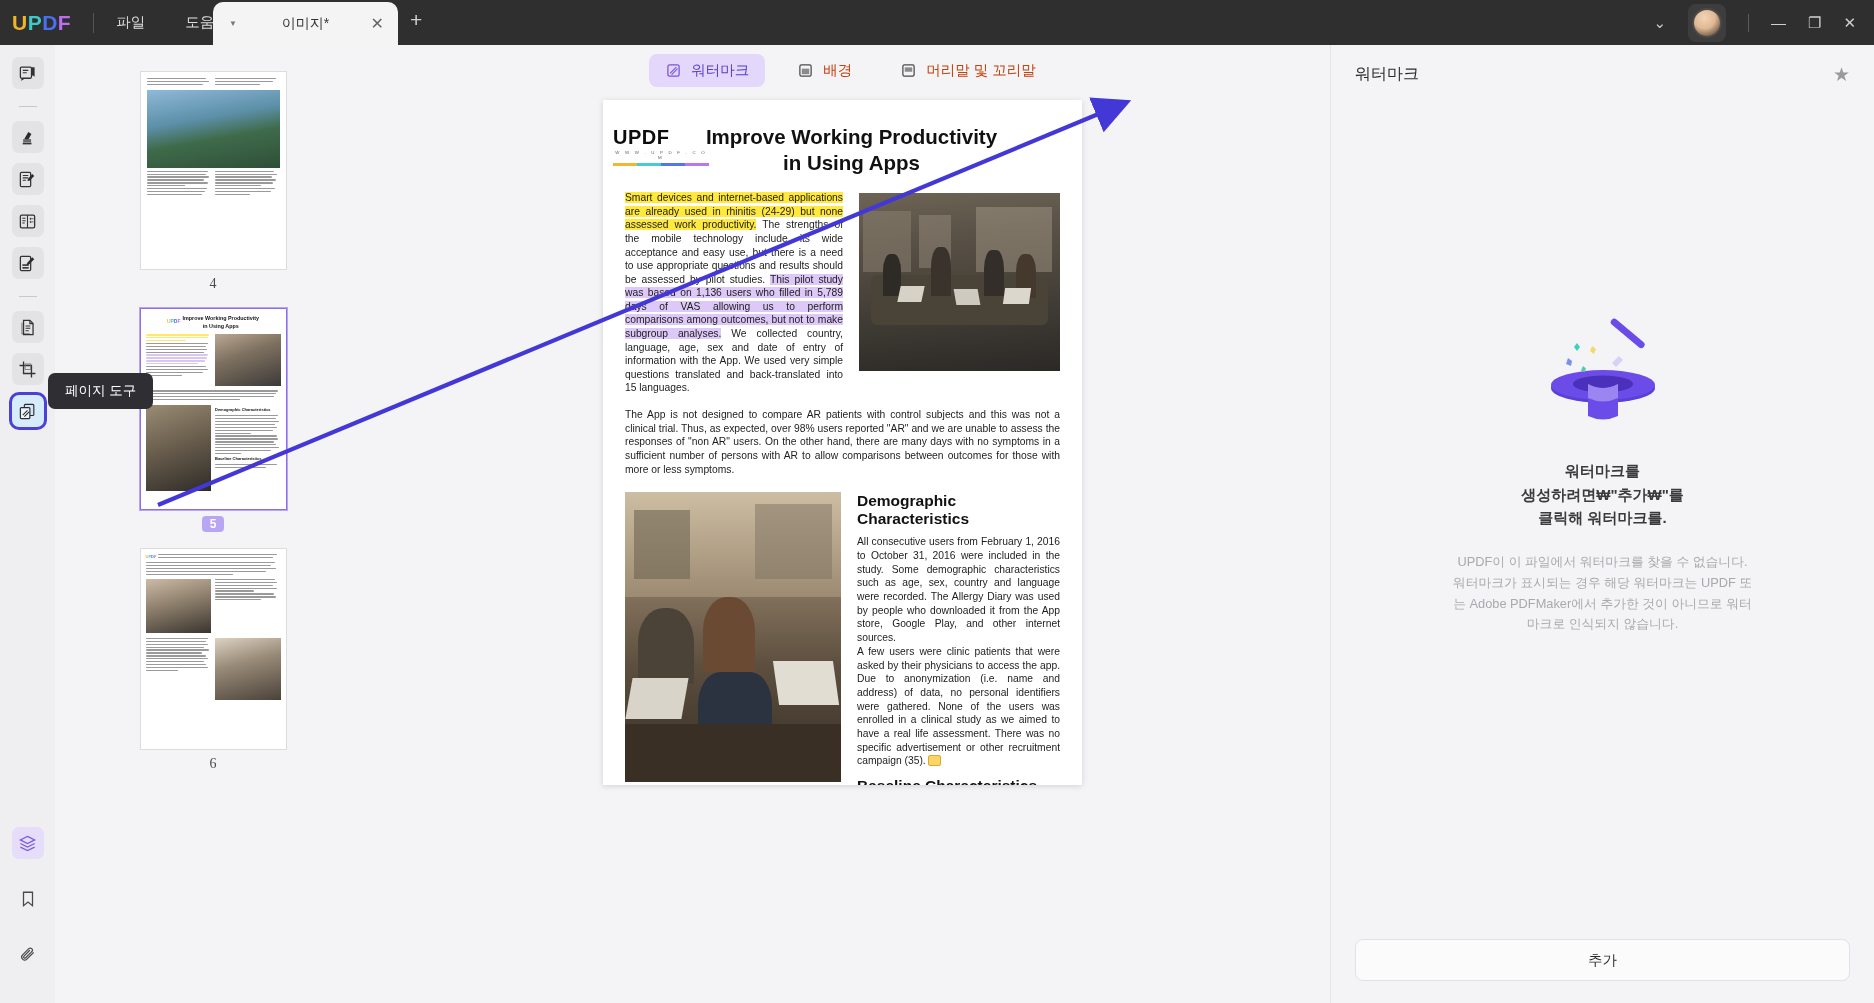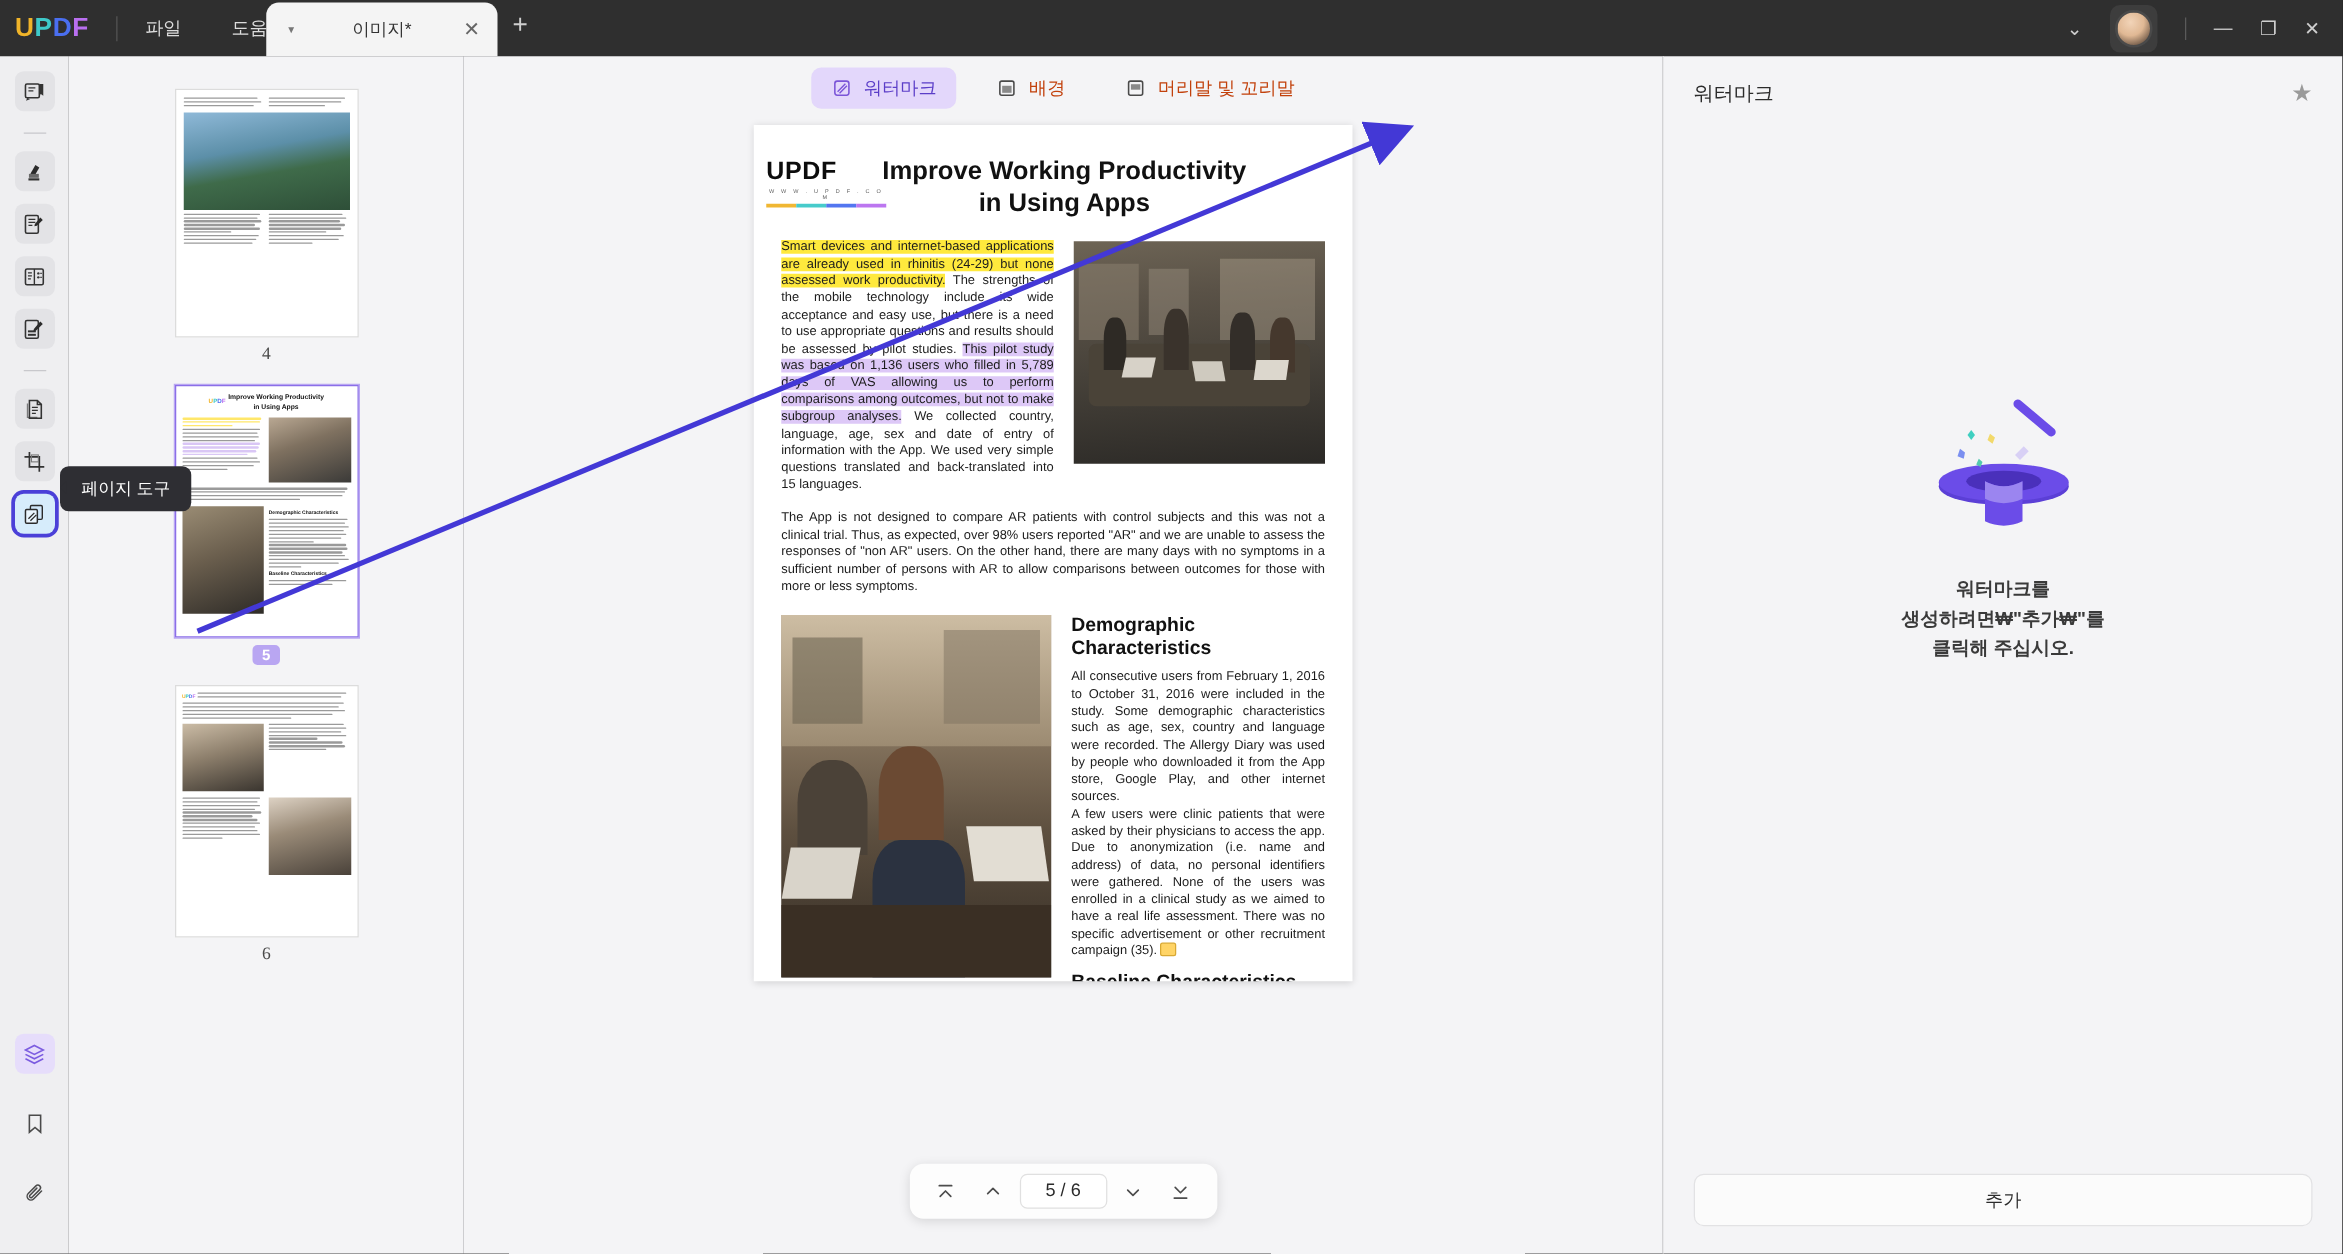--- a/index.html
+++ b/index.html
@@ -547,45 +547,20 @@
           <p class="para">All consecutive users from February 1, 2016 to October 31, 2016 were included in the study. Some demographic characteristics such as age, sex, country and language were recorded. The Allergy Diary was used by people who downloaded it from the App store, Google Play, and other internet sources.</p>
           <p class="para">
             <span>A few users were clinic patients that were asked by their physicians to access the app. Due to anonymization (i.e. name and address) of data, no personal identifiers were gathered. None of the users was enrolled in a clinical study as we aimed to have a real life assessment. There was no specific advertisement or other recruitment campaign (35).</span><span class="note-ico"></span>
           </p>
           <h2 class="sec-h" style="margin-top:9px;">Baseline Characteristics</h2>
 
         </div>
       </div>
     </div>
 
-    <div class="pagenav">
-      <div class="pn-btn">
-        <svg width="17" height="17" viewBox="0 0 24 24">
-          <path d="M5 5h14" stroke="#4d4d4d" stroke-width="1.9" stroke-linecap="round"></path>
-          <path d="M6 17l6-6 6 6" fill="none" stroke="#4d4d4d" stroke-width="1.9" stroke-linecap="round" stroke-linejoin="round"></path>
-        </svg>
-      </div>
-      <div class="pn-btn">
-        <svg width="17" height="17" viewBox="0 0 24 24">
-          <path d="M6 14l6-6 6 6" fill="none" stroke="#4d4d4d" stroke-width="1.9" stroke-linecap="round" stroke-linejoin="round"></path>
-        </svg>
-      </div>
-      <div class="pn-box">5 / 6</div>
-      <div class="pn-btn">
-        <svg width="17" height="17" viewBox="0 0 24 24">
-          <path d="M6 10l6 6 6-6" fill="none" stroke="#4d4d4d" stroke-width="1.9" stroke-linecap="round" stroke-linejoin="round"></path>
-        </svg>
-      </div>
-      <div class="pn-btn">
-        <svg width="17" height="17" viewBox="0 0 24 24">
-          <path d="M6 7l6 6 6-6" fill="none" stroke="#4d4d4d" stroke-width="1.9" stroke-linecap="round" stroke-linejoin="round"></path>
-          <path d="M5 19h14" stroke="#4d4d4d" stroke-width="1.9" stroke-linecap="round"></path>
-        </svg>
-      </div>
-    </div>
   </div>
 
   <div class="rpanel">
     <div class="rp-head">
       <div class="rp-title">워터마크</div>
       <div class="rp-star">★</div>
     </div>
 
     <div class="rp-empty">
       <svg width="140" height="115" viewBox="0 0 140 115">
@@ -600,23 +575,24 @@
         </g>
         <path d="M44 27 l3 4 -3 4 -3 -4z" fill="#3fcfc0"></path>
         <path d="M35 42 l4 3 -1 5 -5 -2z" fill="#7b8ff0"></path>
         <path d="M59 30 l4 3 -2 5 -4 -3z" fill="#f2d96b"></path>
         <path d="M50 50 l3 2.5 -1.5 4 -3.5 -2z" fill="#55c9b0"></path>
       </svg>
 
       <div class="rp-msg">
         <div>워터마크를</div>
         <div>생성하려면₩"추가₩"를</div>
-        <div>클릭해 주십시오.</div>
-      </div>
-
+        <div>클릭해 워터마크를.</div>
+      </div>
+
+      <div class="rp-sub">UPDF이 이 파일에서 워터마크를 찾을 수 없습니다. 워터마크가 표시되는 경우 해당 워터마크는 UPDF 또는 Adobe PDFMaker에서 추가한 것이 아니므로 워터마크로 인식되지 않습니다.</div>
     </div>
 
     <div class="rp-add">추가</div>
   </div>
 
   <svg class="arrow-svg">
     <defs>
       <marker id="ah" markerWidth="9" markerHeight="9" refX="3" refY="4.5" orient="auto">
         <path d="M0,0 L9,4.5 L0,9 z" fill="#4338d6"></path>
       </marker>

